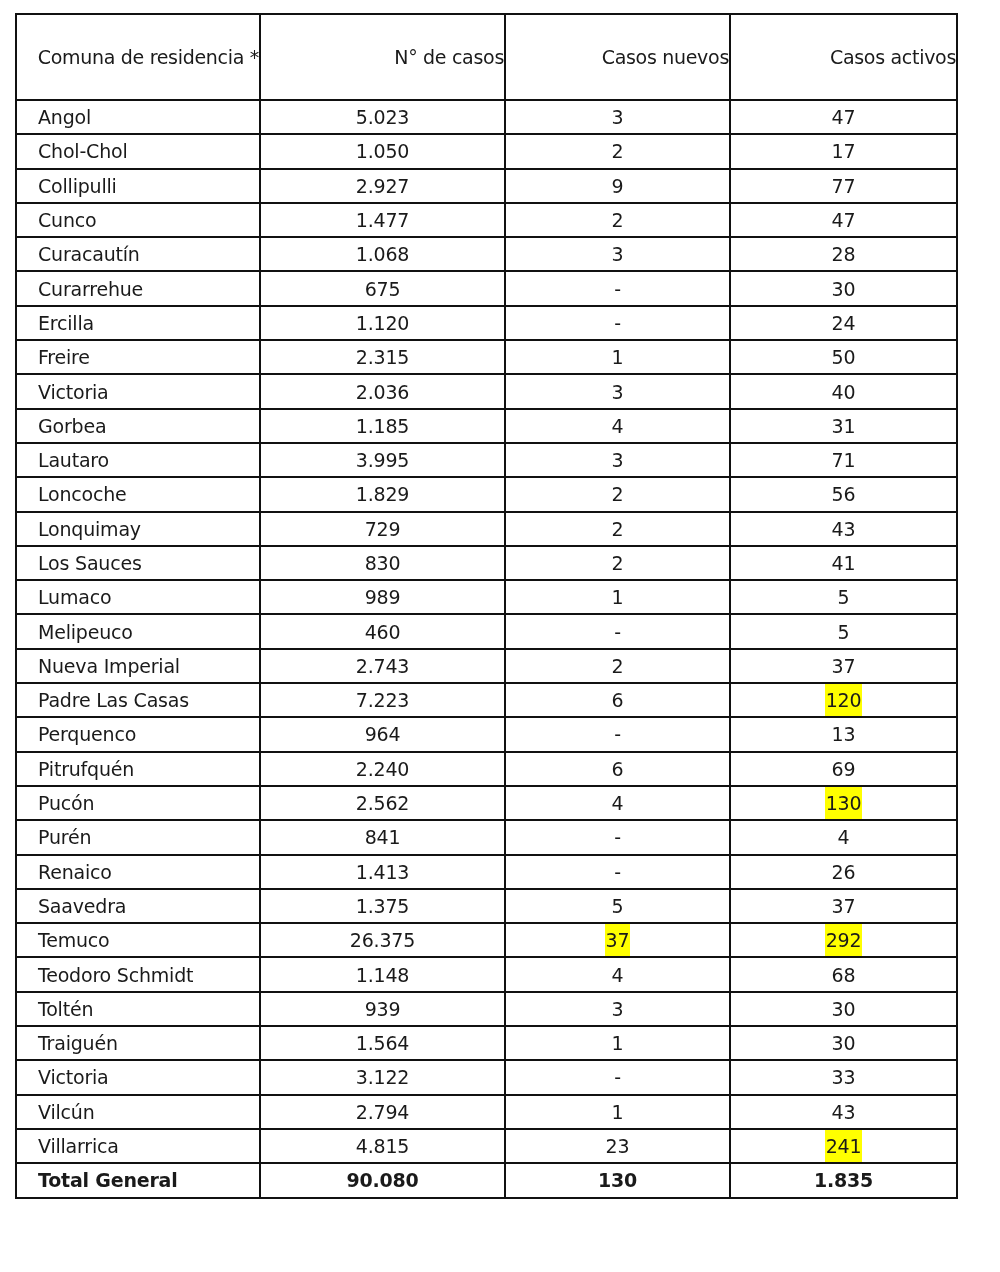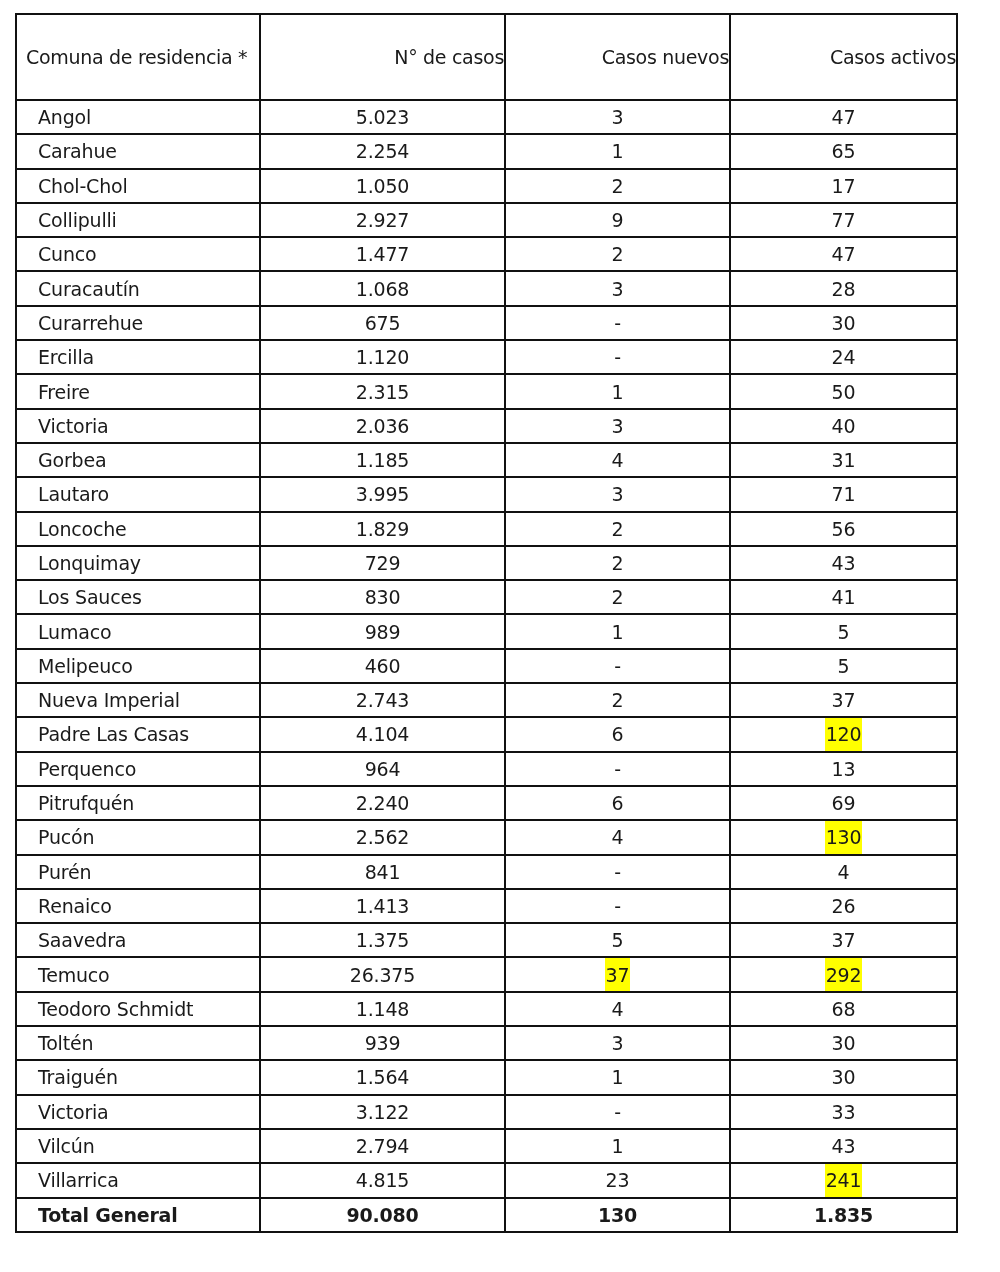--- a/index.html
+++ b/index.html
@@ -33,21 +33,21 @@
       white-space: nowrap;
     }
     th {
       height: 84px;
       font-weight: normal;
       text-align: right;
       vertical-align: middle;
       letter-spacing: -0.3px;
     }
     th.first {
-      text-align: left;
+      text-align: right;
       padding-left: 9px;
       white-space: normal;
       line-height: 33px;
       vertical-align: middle;
     }
     td {
       height: 32.3px;
       line-height: 32px;
       text-align: center;
       letter-spacing: -0.2px;
@@ -84,26 +84,20 @@
       </tr>
     </thead>
     <tbody id="tbody">
         <tr>
           <td class="name"><span>Angol</span></td>
           <td><span>5.023</span></td>
           <td><span>3</span></td>
           <td><span>47</span></td>
         </tr>
         <tr>
-          <td class="name"><span>Carahue</span></td>
-          <td><span>2.254</span></td>
-          <td><span>1</span></td>
-          <td><span>65</span></td>
-        </tr>
-        <tr>
           <td class="name"><span>Chol-Chol</span></td>
           <td><span>1.050</span></td>
           <td><span>2</span></td>
           <td><span>17</span></td>
         </tr>
         <tr>
           <td class="name"><span>Collipulli</span></td>
           <td><span>2.927</span></td>
           <td><span>9</span></td>
           <td><span>77</span></td>
@@ -187,21 +181,21 @@
           <td><span>5</span></td>
         </tr>
         <tr>
           <td class="name"><span>Nueva Imperial</span></td>
           <td><span>2.743</span></td>
           <td><span>2</span></td>
           <td><span>37</span></td>
         </tr>
         <tr>
           <td class="name"><span>Padre Las Casas</span></td>
-          <td><span>4.104</span></td>
+          <td><span>7.223</span></td>
           <td><span>6</span></td>
           <td><span class="hl" style="background: rgb(255, 255, 0);">120</span></td>
         </tr>
         <tr>
           <td class="name"><span>Perquenco</span></td>
           <td><span>964</span></td>
           <td><span>-</span></td>
           <td><span>13</span></td>
         </tr>
         <tr>

